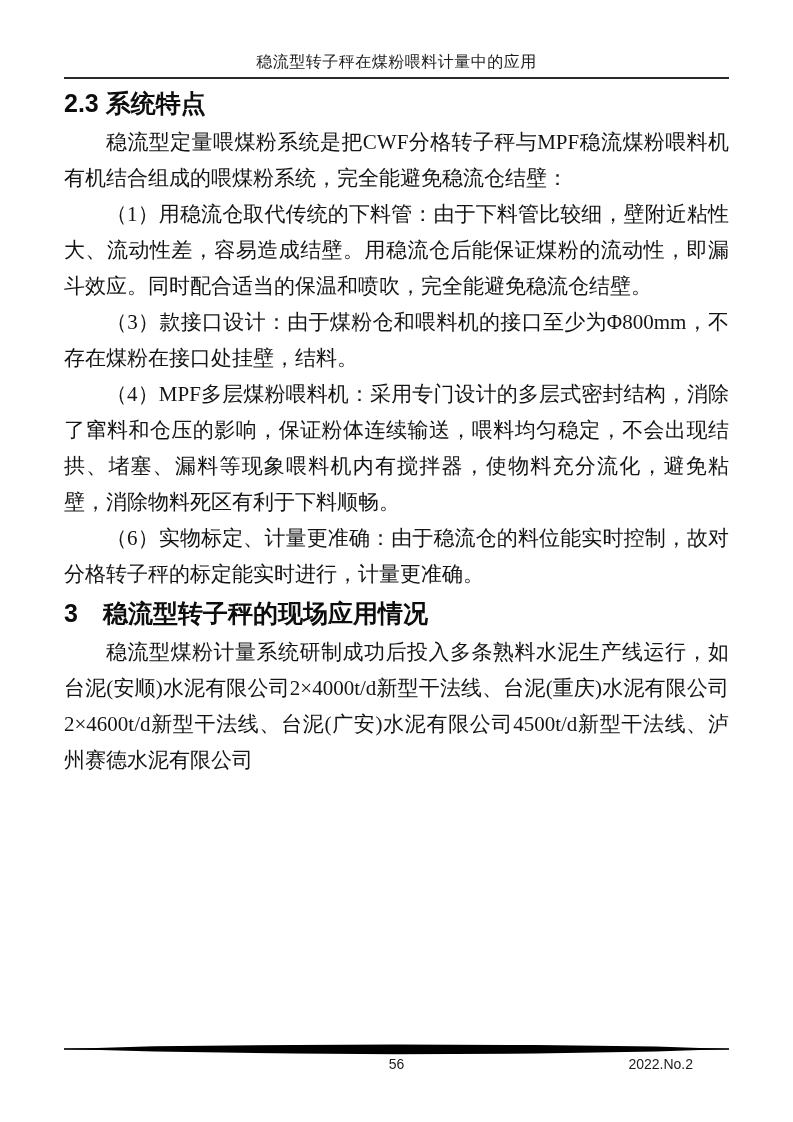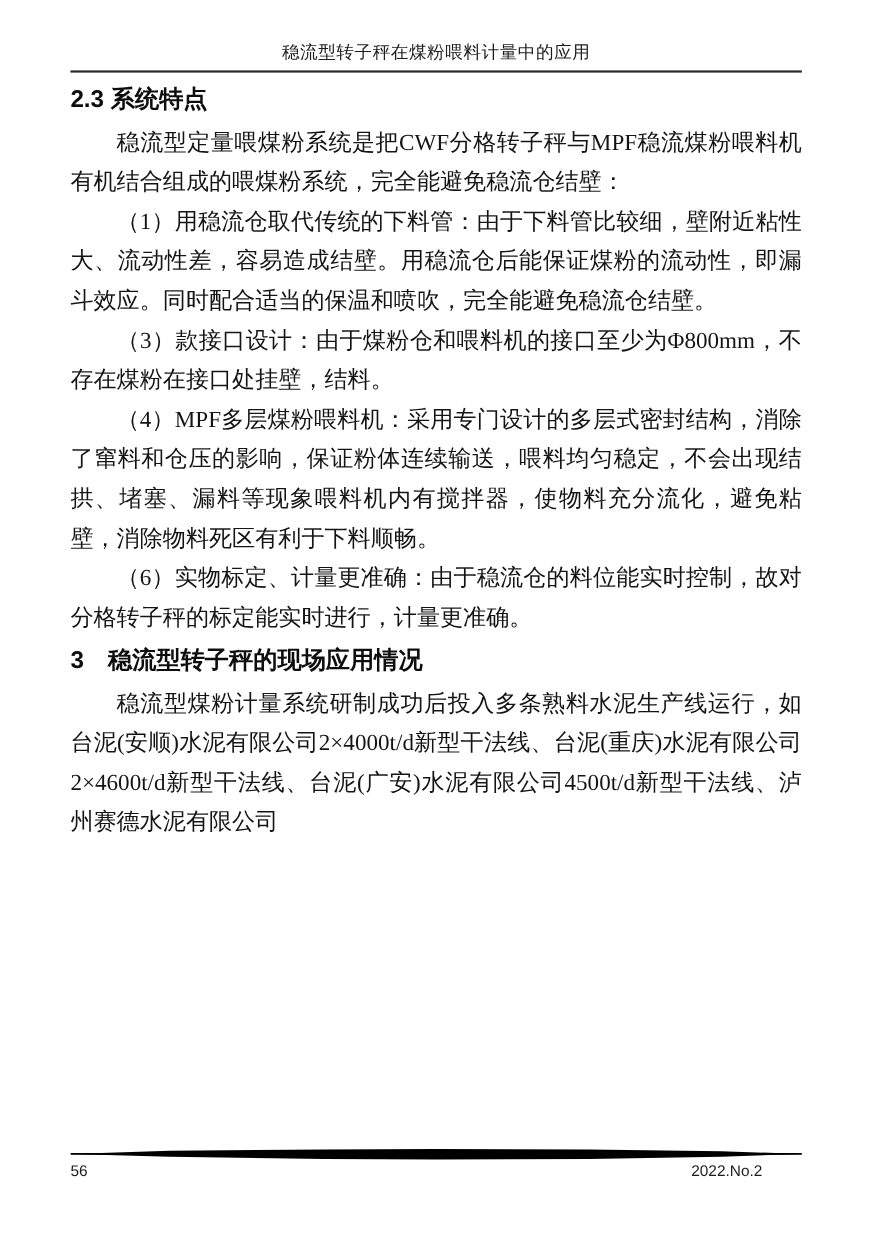--- a/index.html
+++ b/index.html
@@ -17,21 +17,21 @@
     color: #141414;
   }
   .content {
     position: absolute;
     left: 64px;
     right: 64px;
     top: 0;
   }
   
   .running-header {
-    padding-top: 39px;
+    padding-top: 52px;
     padding-bottom: 5px;
     border-bottom: 2px solid #2a2a2a;
   }
   .running-header .title {
     display: block;
     text-align: center;
     font-size: 16px;
     line-height: 20px;
     letter-spacing: 0.5px;
     color: #1c1c1c;
@@ -46,21 +46,21 @@
   }
   .body-text p {
     margin: 0;
     word-break: break-all;
   }
   p.indent { text-indent: 2em; }
   p.no-indent { text-indent: 0; }
   .section-heading {
     font-family: "Liberation Sans", "DejaVu Sans", sans-serif;
     font-weight: bold;
-    font-size: 22px;
+    font-size: 25px;
     line-height: 36px;
     margin: 3px 0 3px 0;
     color: #0d0d0d;
     text-align: left;
     text-indent: 0;
   }
   
   .footer {
     position: absolute;
     left: 64px;
@@ -77,20 +77,21 @@
     height: 20px;
     margin-top: 1px;
     font-family: "Liberation Sans", "DejaVu Sans", sans-serif;
     font-size: 14px;
     color: #1b1b1b;
   }
   .footer-row .page-number {
     position: absolute;
     left: 0;
     right: 0;
+    text-align: center;
   }
   .footer-row .issue-number {
     position: absolute;
     right: 36px;
     top: 0;
   }
 </style>
 </head>
 <body>
 

